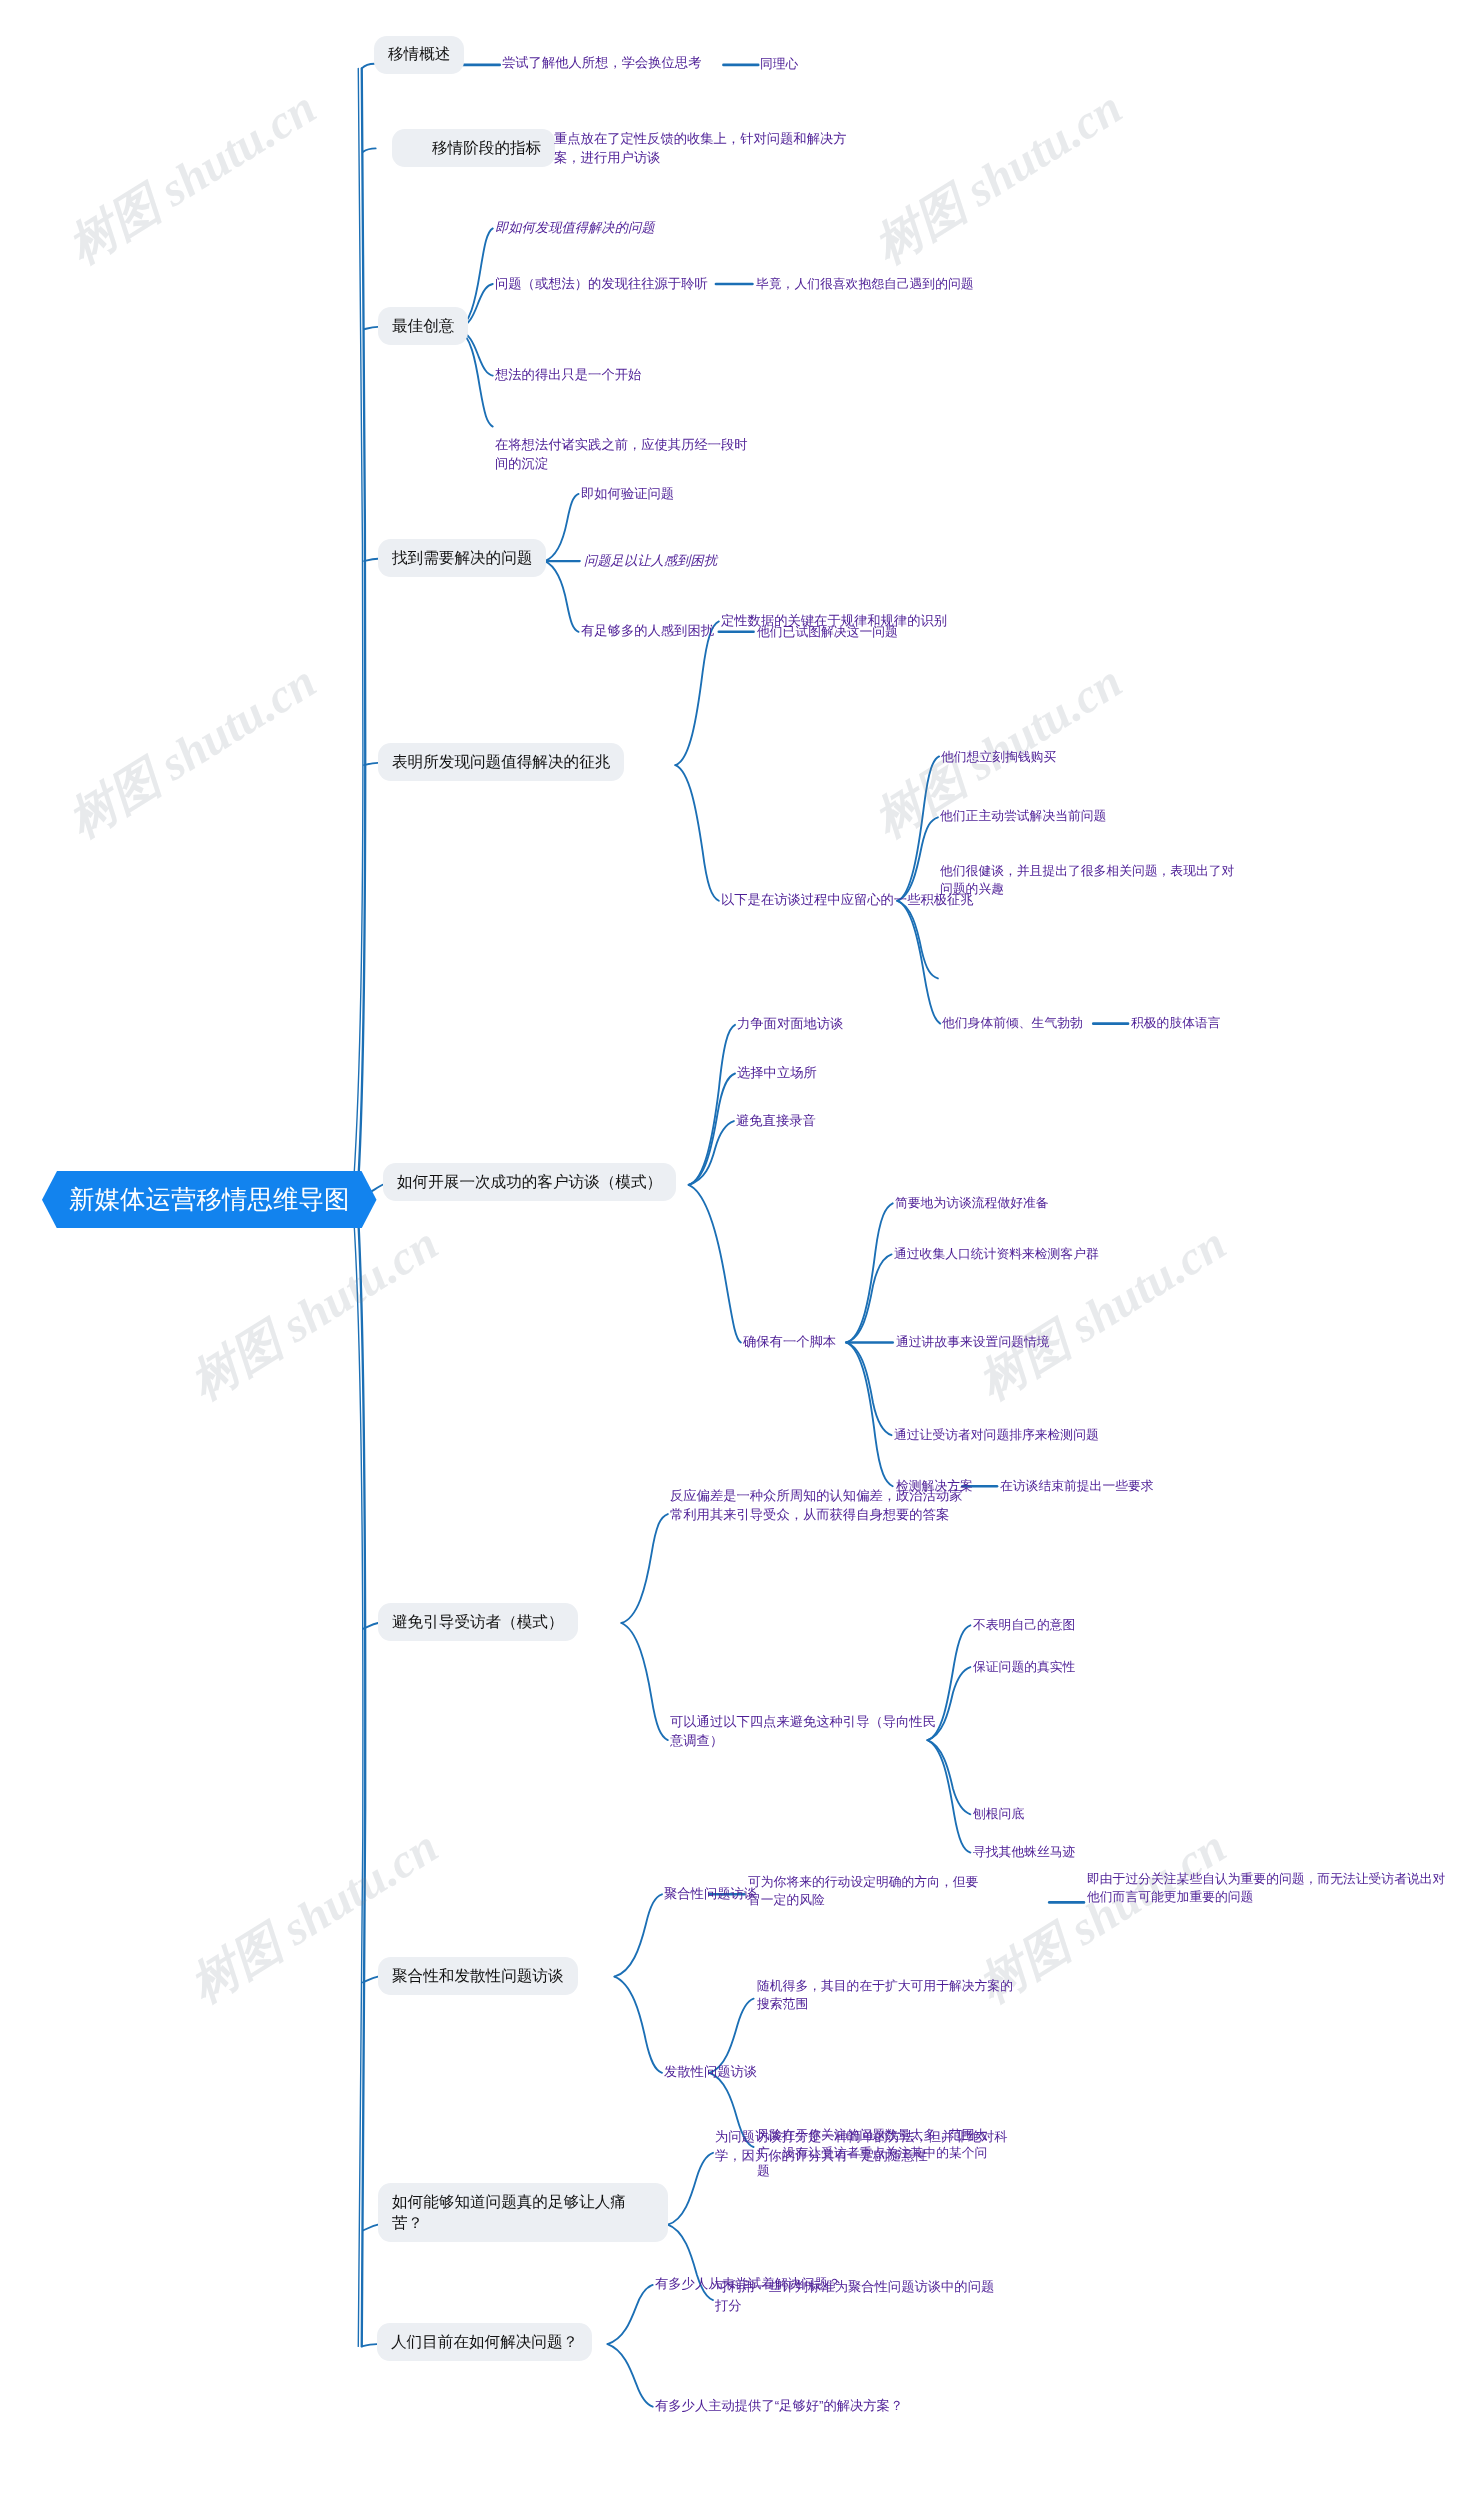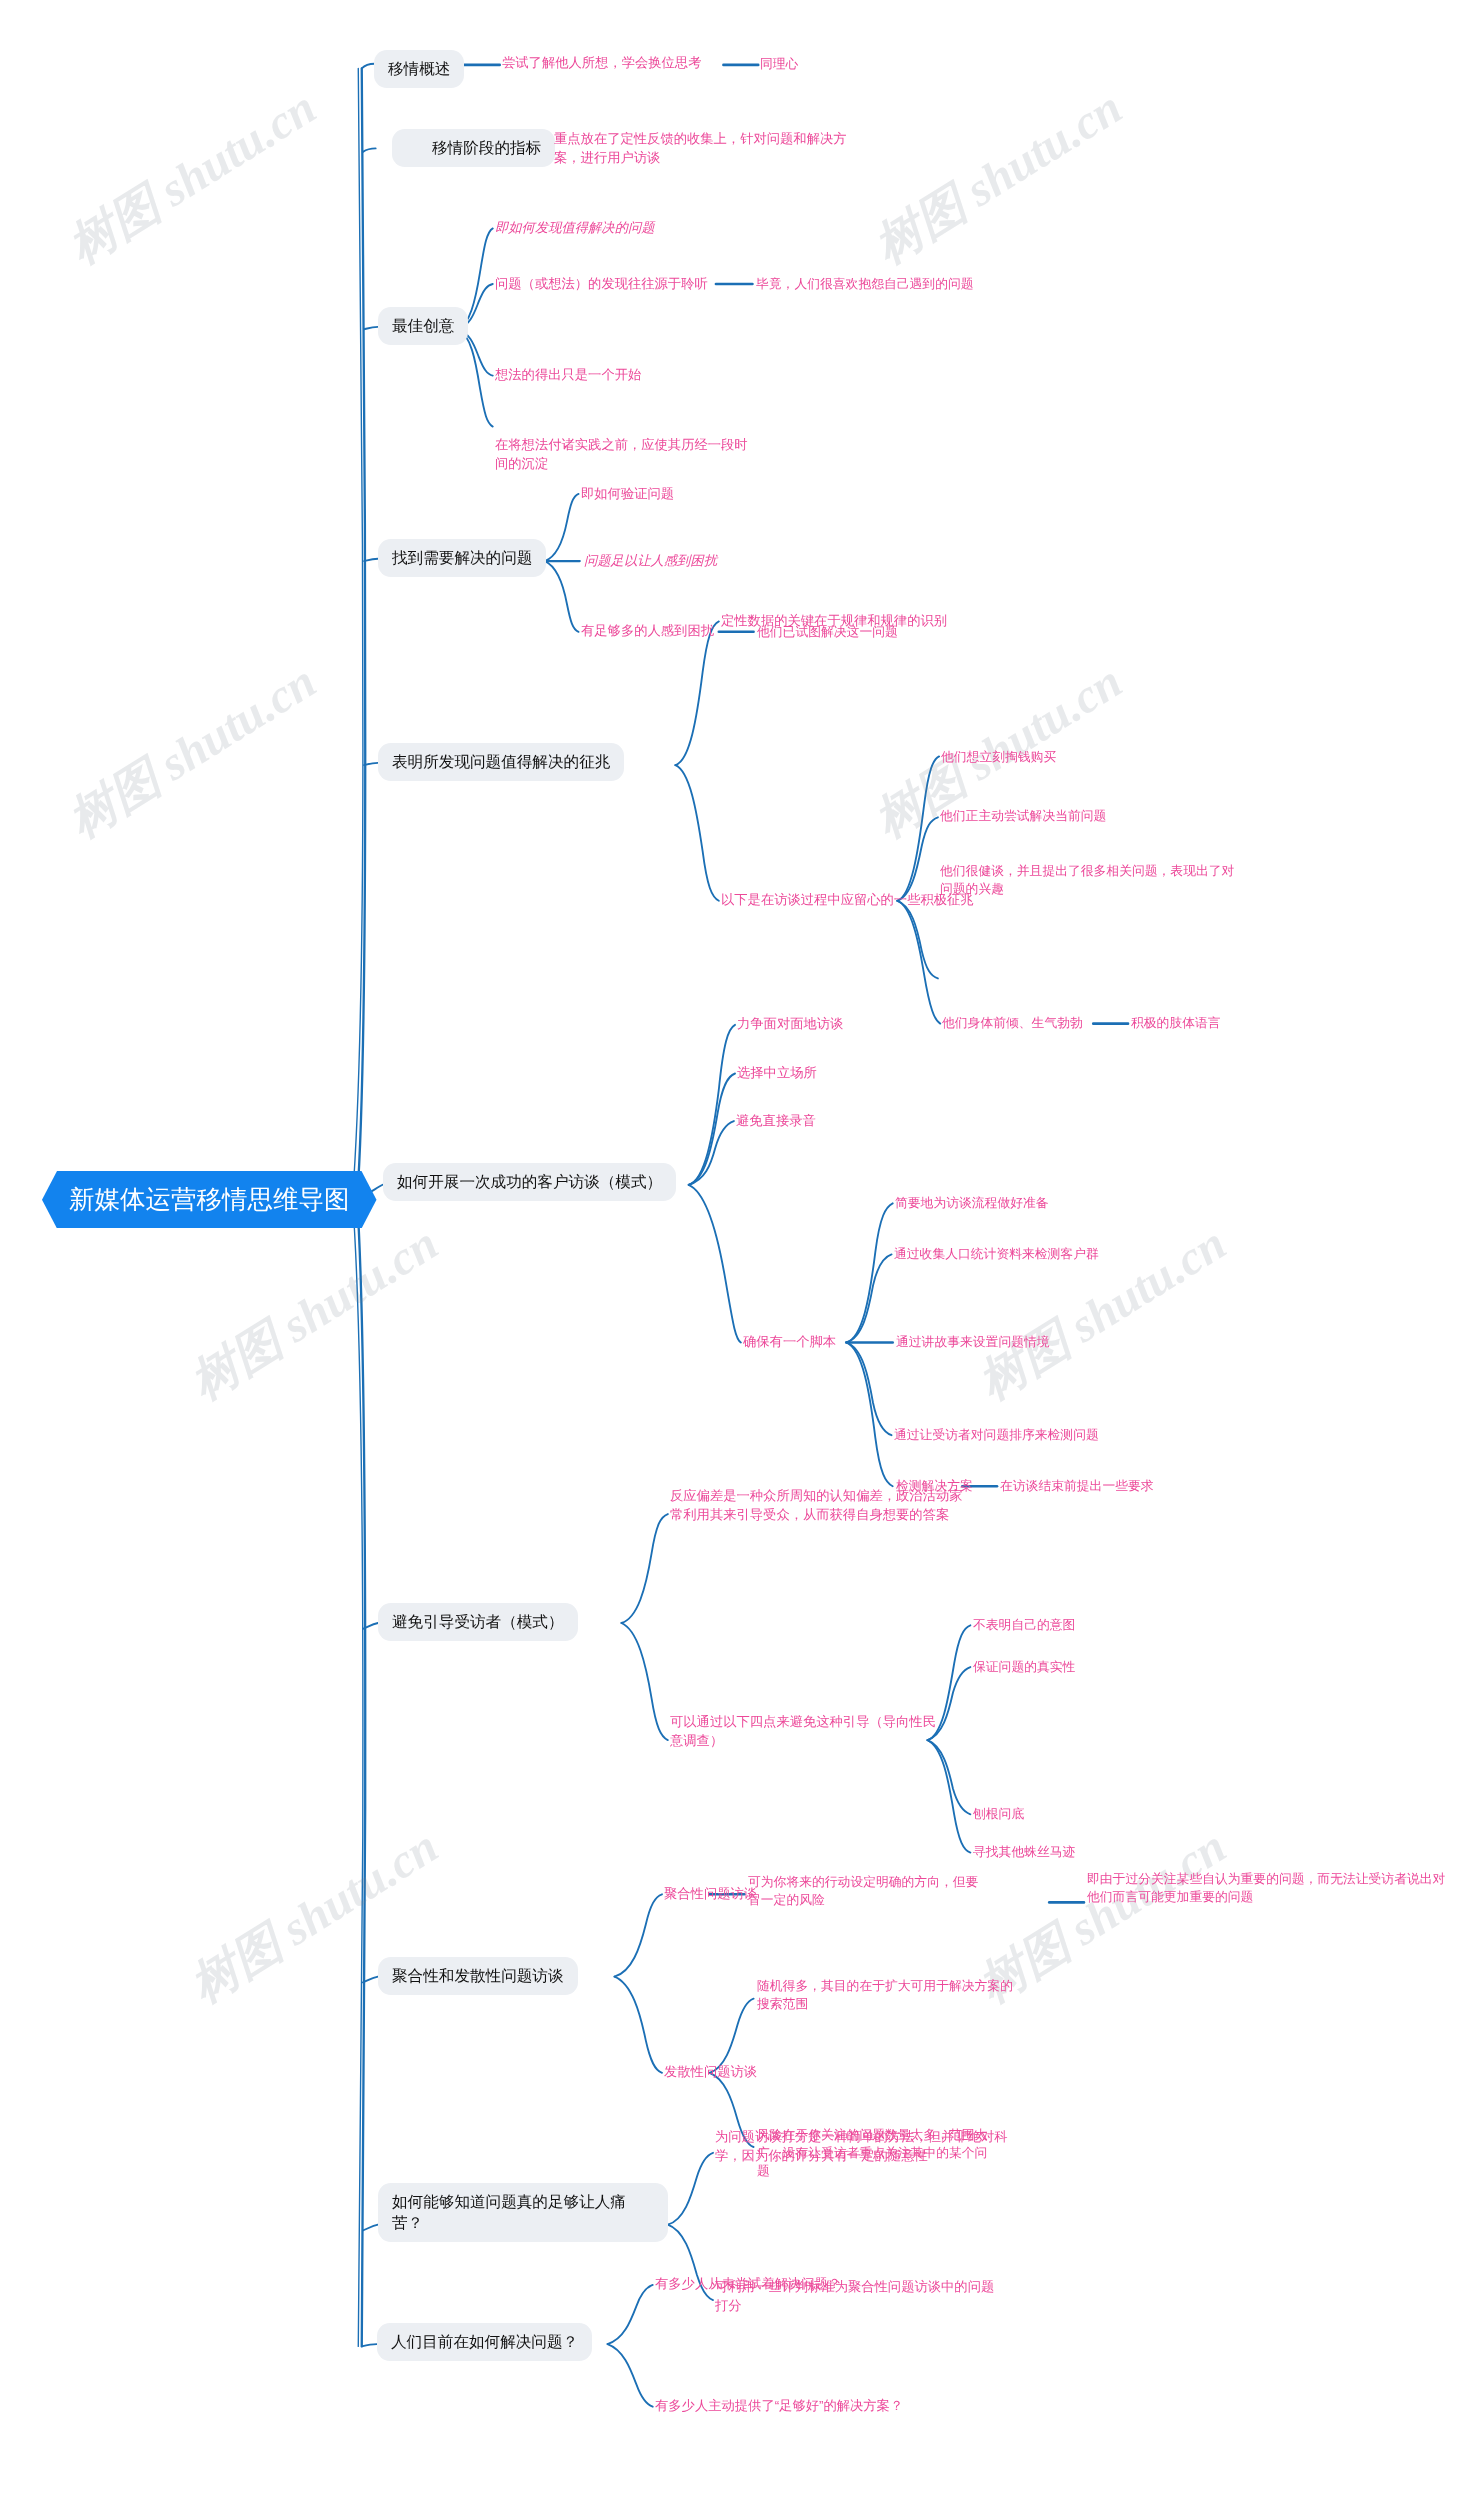--- a/index.html
+++ b/index.html
@@ -33,21 +33,21 @@
     line-height:1.34;
     padding:8.7px 14px;
     border-radius:9.3px;
   }
   .lv1.hexish{
     border-radius:12.8px;
   }
 
   
   .lv2,.lv3,.lv4{
-    color:#ec4899;
+    color:#4c1d95;
     line-height:1.42;
   }
   .lv2{font-size:13.3px;}
   .lv3{font-size:12.8px;}
   .lv4{font-size:12.8px;}
 
   .wm{
     position:absolute;
     color:rgba(120,130,142,0.17);
     font-family:"Liberation Serif","DejaVu Serif",serif;
@@ -157,21 +157,21 @@
   <div class="wm" style="left:858px;top:719px;">树图 shutu.cn</div>
   <div class="wm" style="left:174px;top:1281px;">树图 shutu.cn</div>
   <div class="wm" style="left:962px;top:1281px;">树图 shutu.cn</div>
   <div class="wm" style="left:174px;top:1884px;">树图 shutu.cn</div>
   <div class="wm" style="left:962px;top:1884px;">树图 shutu.cn</div>
 
   <div class="node root" style="left:42px;top:1171px;">
     <span>新媒体运营移情思维导图</span>
   </div>
 
-  <div class="node lv1 hexish" style="left:374px;top:50px;">
+  <div class="node lv1 hexish" style="left:374px;top:36px;font-family:Liberation Mono, monospace;">
     <span>移情概述</span>
   </div>
   <div class="node lv2" style="left:502px;top:54px;white-space:nowrap;">
     <span>尝试了解他人所想，学会换位思考</span>
   </div>
   <div class="node lv3" style="left:760px;top:55px;white-space:nowrap;">
     <span>同理心</span>
   </div>
 
   <div class="node lv1 hexish" style="left:392px;top:129px;padding-left:40px;">

